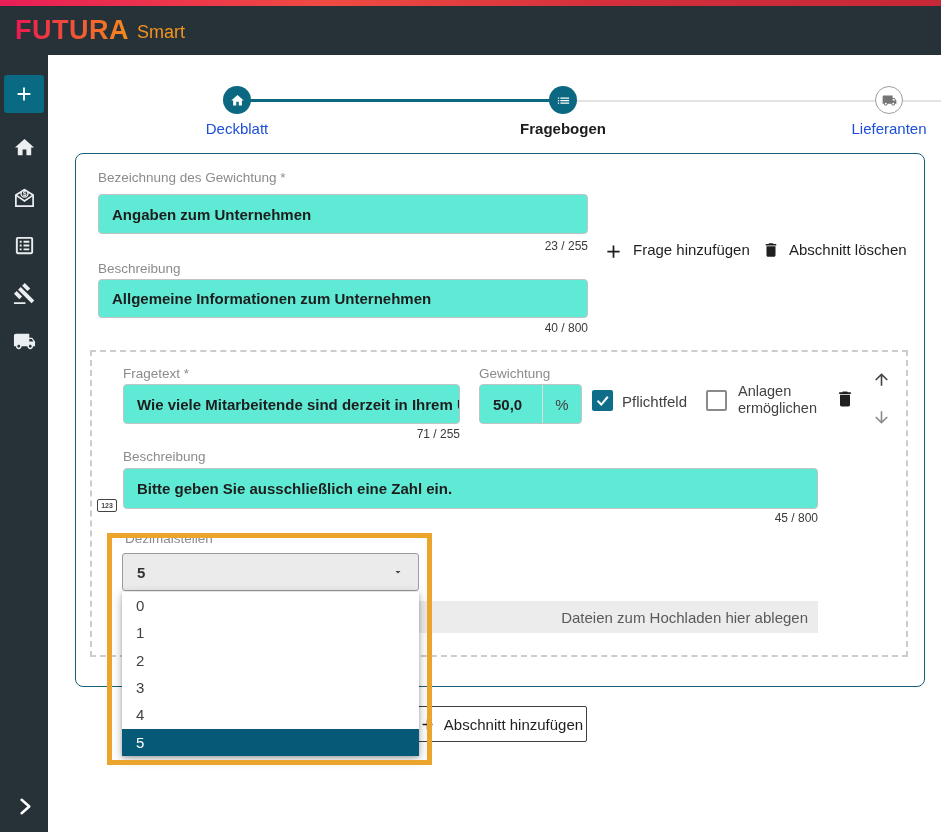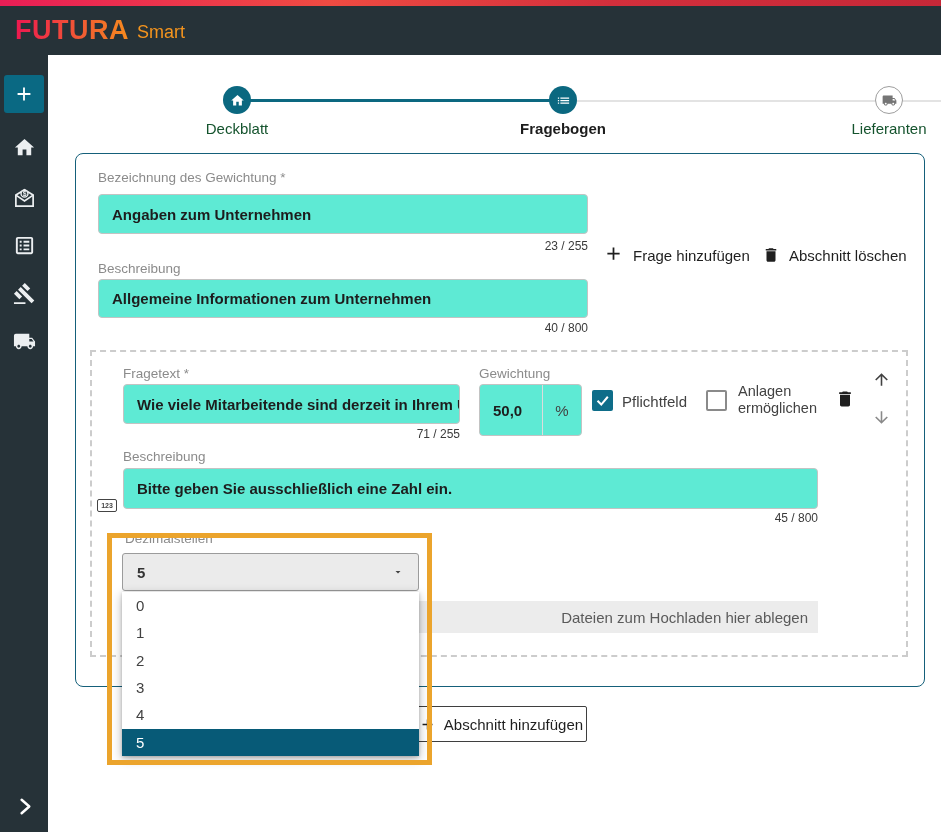--- a/index.html
+++ b/index.html
@@ -25,32 +25,32 @@
   .side-ic { left:12px; width:24px; height:24px; display:flex; align-items:center;
     justify-content:center; cursor:pointer; }
   .side-ic svg { width:23px; height:23px; fill:#eceff1; }
 
   
   .step-line { height:3px; }
   .step-circle { width:28px; height:28px; border-radius:50%;
     display:flex; align-items:center; justify-content:center; cursor:pointer; }
   .step-circle.active { background:#0b6880; }
   .step-circle.todo { background:#fff; border:1px solid #9e9e9e; }
-  .step-label { width:110px; text-align:center; font-size:15px; color:#14532d; cursor:pointer; }
+  .step-label { width:110px; text-align:center; font-size:15px; color:#1d4ed8; cursor:pointer; }
   .step-label.bold { font-weight:700; color:#1c1c1c; }
 
   
   .card { left:75px; top:153px; width:850px; height:534px; background:#fff;
     border:1px solid #15607a; border-radius:8px; }
   .lbl { font-size:13.5px; color:#8b8b8b; }
   .tinput { border:1px solid #c3c3c3; border-radius:4px; background:#5eead4;
     display:flex; align-items:center; padding:0 13px; font-weight:700;
     font-size:15px; color:#1d1d1d; white-space:nowrap; overflow:hidden; }
   .counter { font-size:12px; color:#3a3a3a; text-align:right; }
-  .act-btn { display:flex; align-items:flex-end; gap:9px; font-size:15px; color:#1f1f1f; cursor:pointer; }
+  .act-btn { display:flex; align-items:flex-start; gap:9px; font-size:15px; color:#1f1f1f; cursor:pointer; }
   .act-btn svg { fill:#1f1f1f; }
 
   .qblock { left:90px; top:350px; width:818px; height:307px; border:2px dashed #cccccc; }
 
   .checkbox { width:21px; height:21px; border-radius:2px; cursor:pointer;
     display:flex; align-items:center; justify-content:center; }
   .checkbox.checked { background:#0e6d89; }
   .checkbox.empty { background:#fff; border:2px solid #8a8a8a; }
   .cb-label { font-size:15px; color:#424242; cursor:pointer; }
 
@@ -182,21 +182,21 @@
 
   <div class="abs qblock"></div>
 
   <div class="abs lbl" style="left:123px; top:366px;">Fragetext *</div>
   <div class="abs tinput" style="left:123px; top:384px; width:337px; height:40px;">
     <span>Wie viele Mitarbeitende sind derzeit in Ihrem Unt…</span>
   </div>
   <div class="abs counter" style="left:300px; top:427px; width:160px;">71 / 255</div>
 
   <div class="abs lbl" style="left:479px; top:366px;">Gewichtung</div>
-  <div class="abs tinput" style="left:479px; top:384px; width:103px; height:52px; padding:0;">
+  <div class="abs tinput" style="left:479px; top:384px; width:103px; height:40px; padding:0;">
     <span style="padding-left:13px; width:62px;">50,0</span>
     <span style="border-left:1px solid #dcdcdc; height:100%; display:flex; align-items:center; justify-content:center; flex:1; font-weight:400; color:#424242;">%</span>
   </div>
 
   <div class="abs checkbox checked" style="left:592px; top:390px;">
     <svg width="15" height="15" viewBox="0 0 24 24">
         <path fill="none" stroke="#fff" stroke-width="3.2" d="M4 12.5l6 6L20.5 6"></path>
       </svg>
   </div>
   <div class="abs cb-label" style="left:622px; top:393px;">Pflichtfeld</div>

